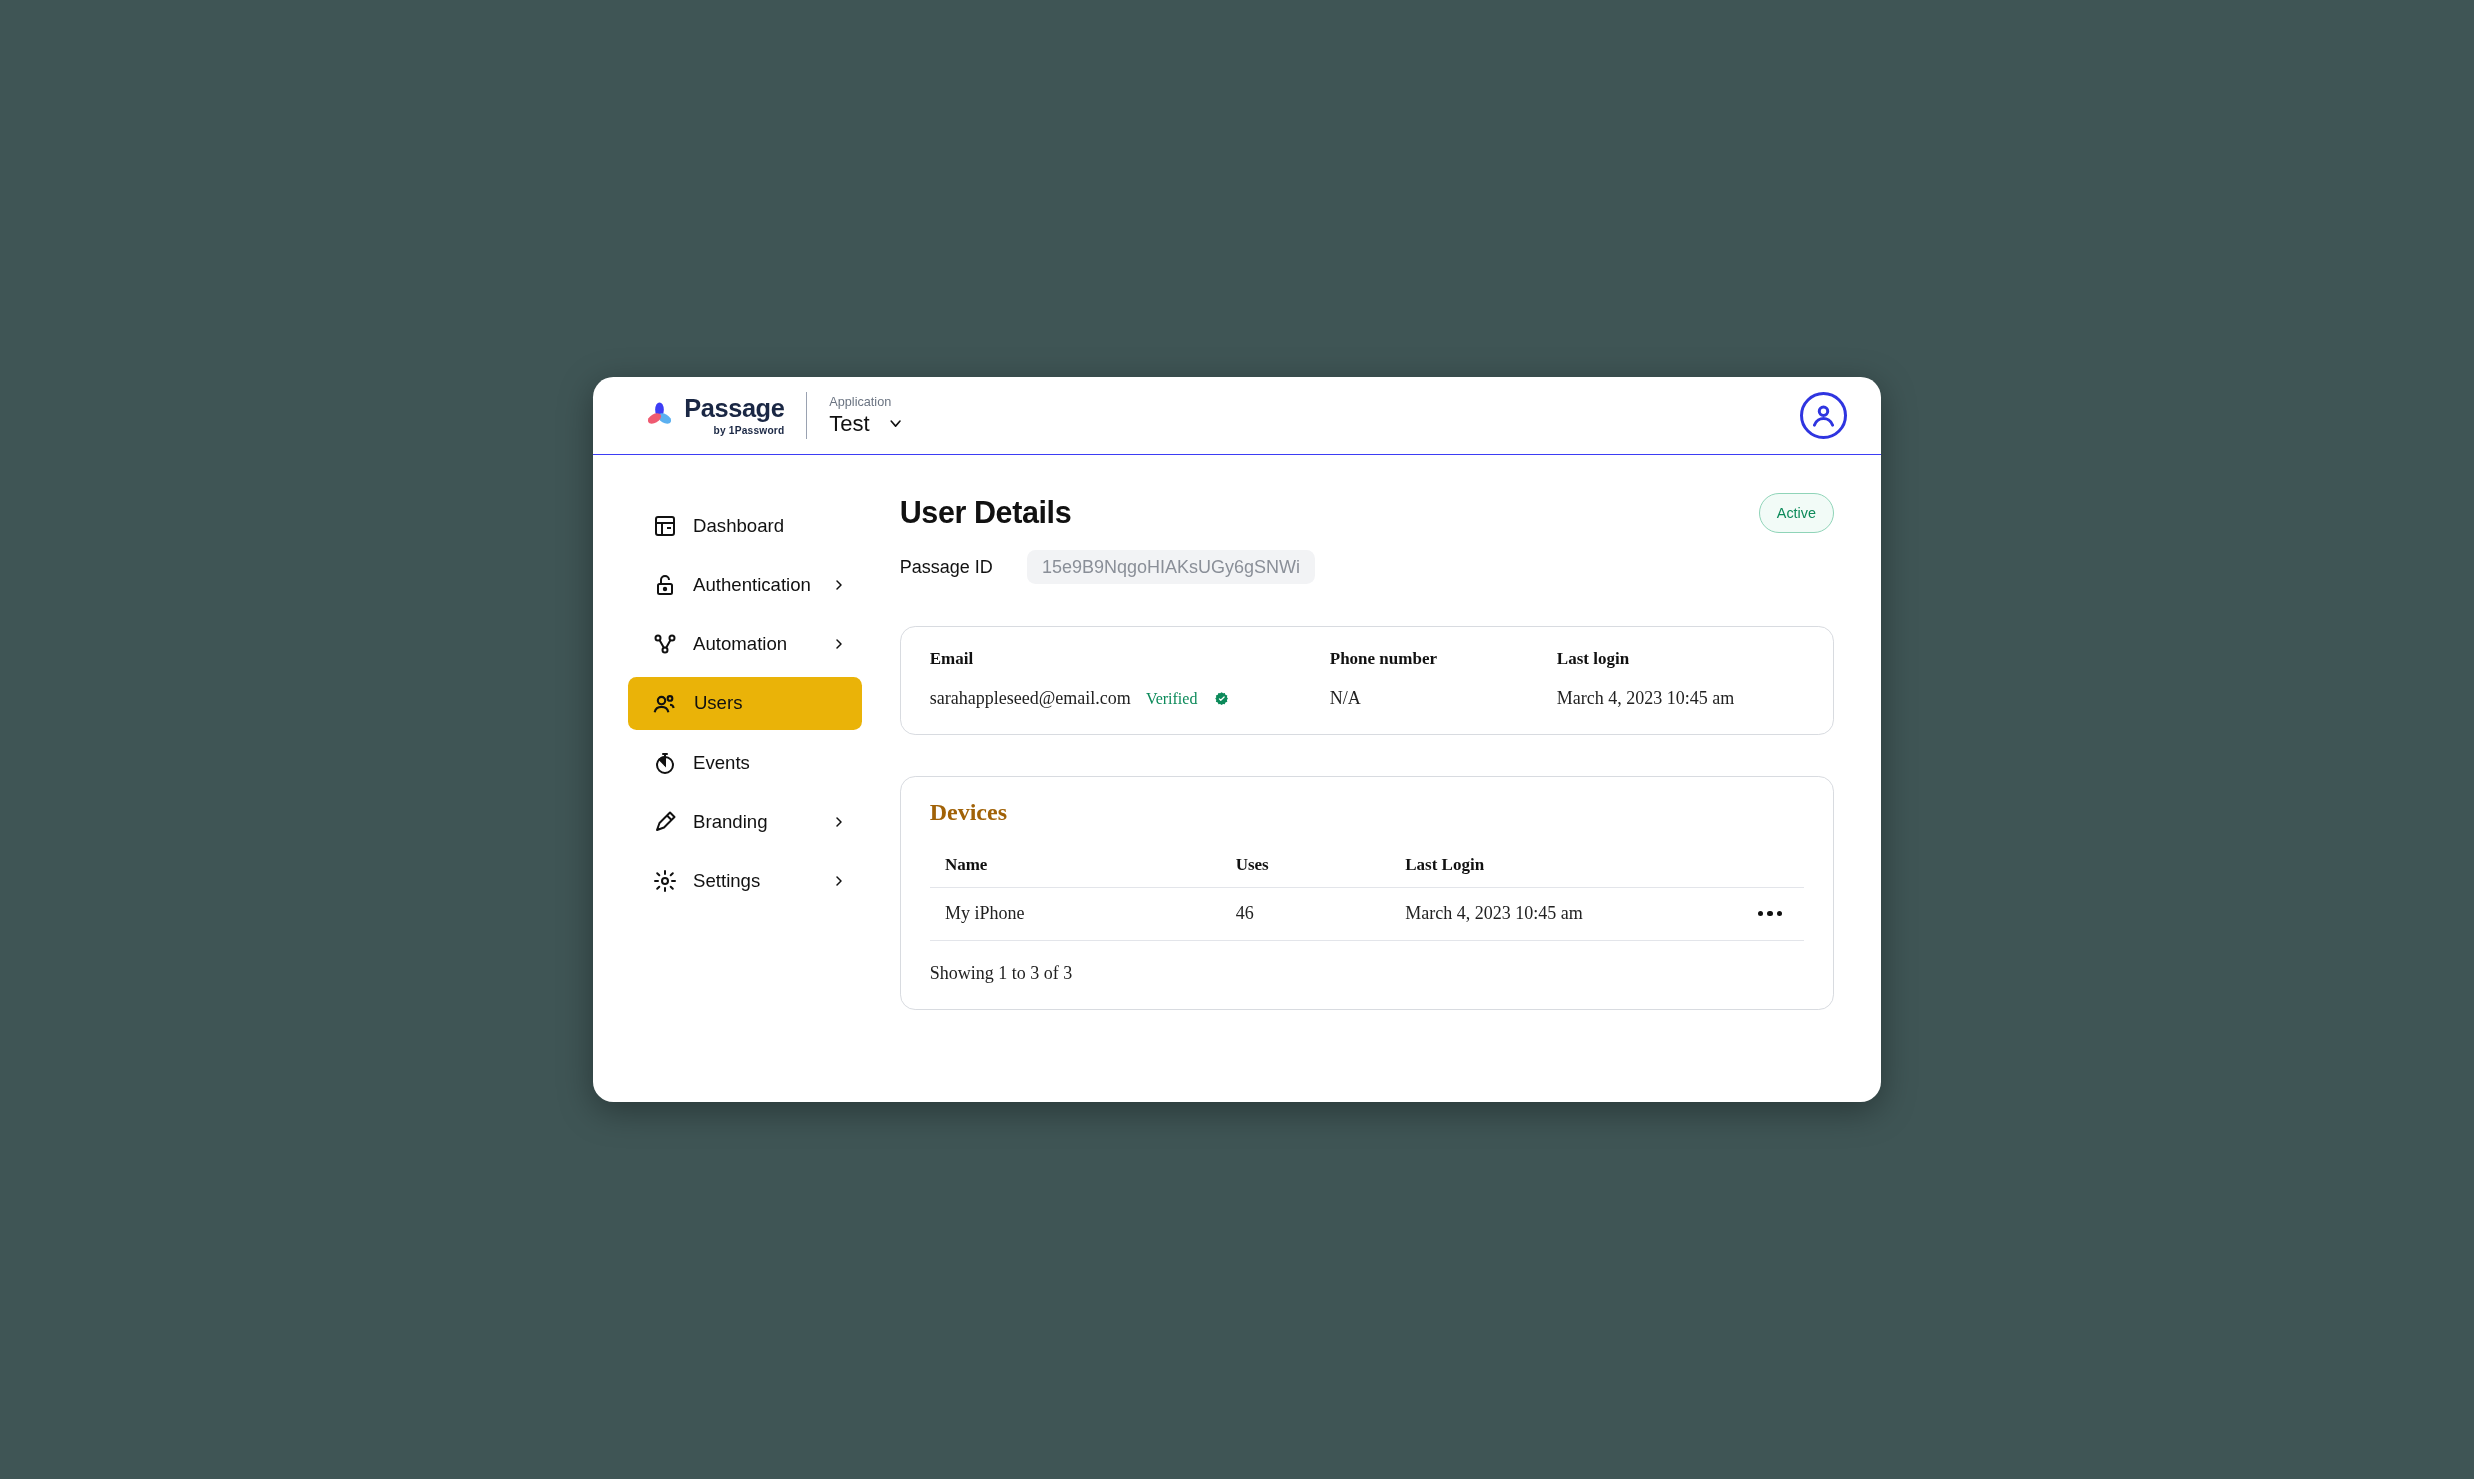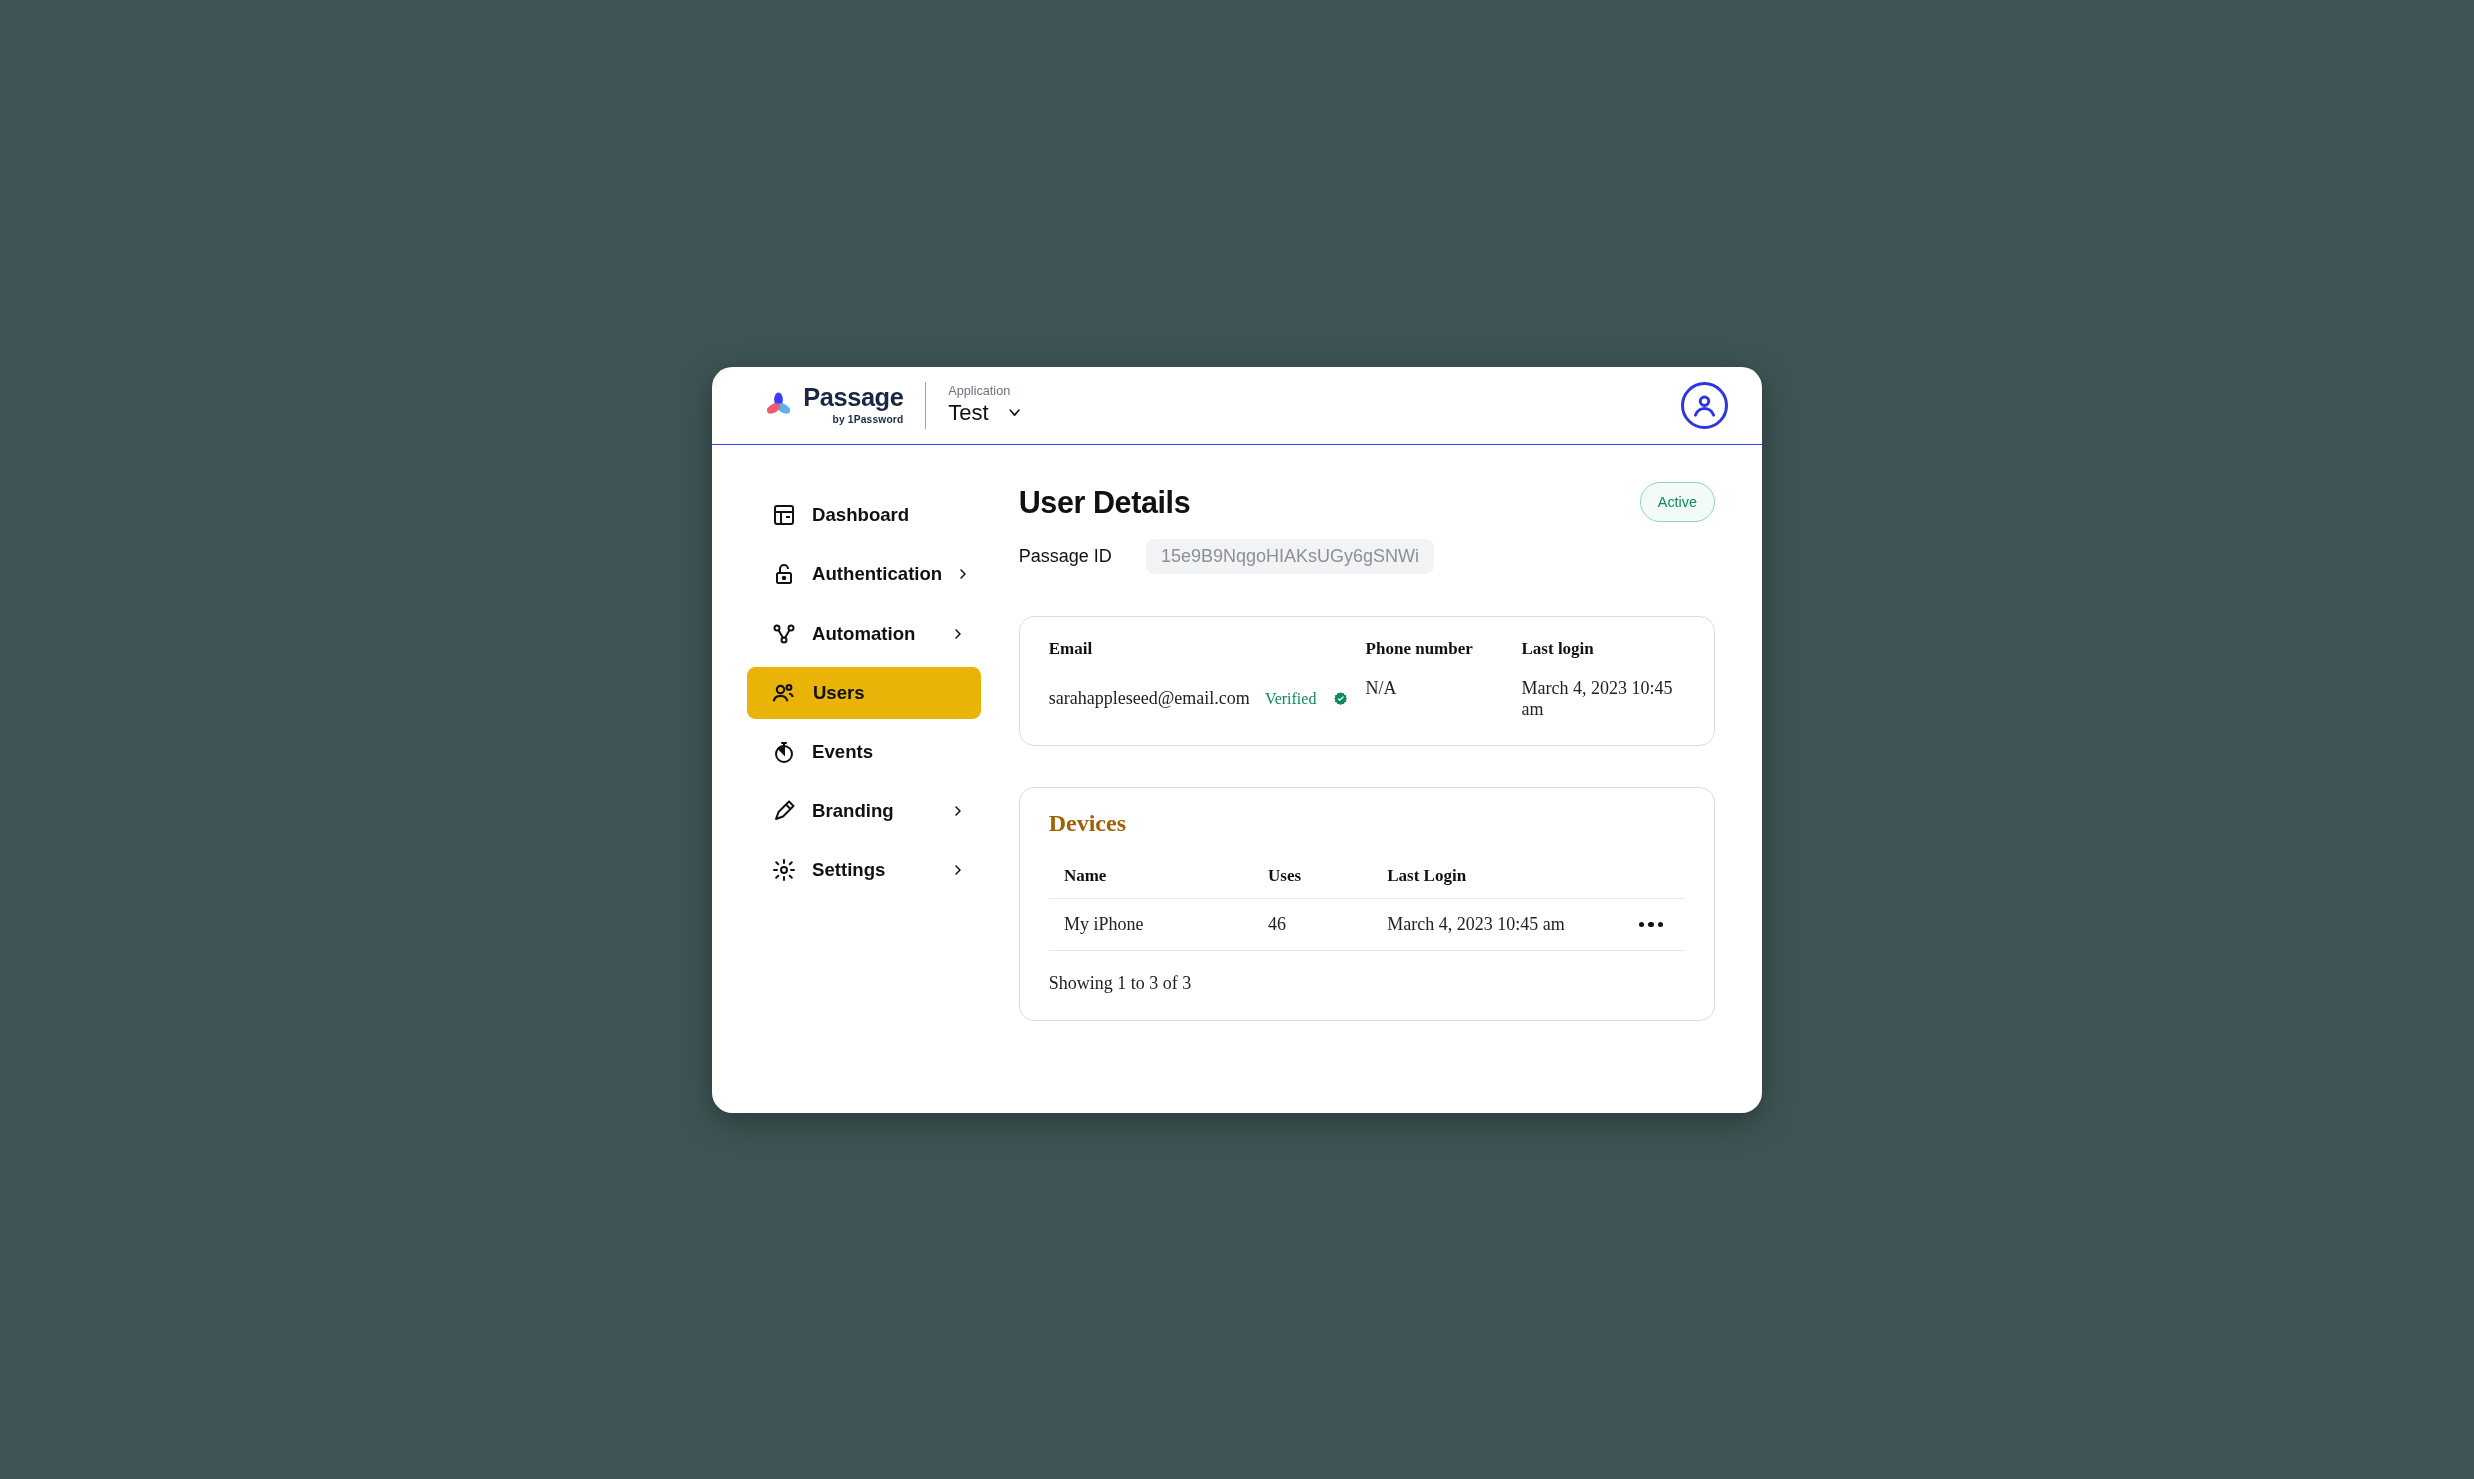--- a/index.html
+++ b/index.html
@@ -6,21 +6,21 @@
     body {
       font-family: -apple-system, BlinkMacSystemFont, "Segoe UI", Helvetica, Arial, sans-serif;
       background: #3f5555;
       display: flex;
       align-items: center;
       justify-content: center;
       min-height: 100vh;
       padding: 17px;
     }
     .app-window {
-      width: 1050px;
+      width: 1288px;
       background: #fff;
       border-radius: 20.3px;
       box-shadow: 0 8.5px 34px rgba(0,0,0,0.35);
       overflow: hidden;
     }
 
     
     .topbar {
       display: flex;
       align-items: center;
@@ -48,21 +48,21 @@
       display:flex; align-items:center; justify-content:center;
     }
 
     
     .body { display: flex; padding: 34px 47px 51px 15.2px; gap: 13.5px; }
 
     .sidebar { width: 254px; display: flex; flex-direction: column; gap: 6.8px; padding-left: 20.3px; padding-top: 10.2px;}
     .nav-item {
       display: flex; align-items: center; gap: 15.2px;
       padding: 13.5px 17px 13.5px 24px; border-radius: 8.5px;
-      font-size: 18.6px; color: #111; font-weight: 700;
+      font-size: 18.6px; color: #111; font-weight: 400;
       cursor: pointer; position: relative;
     }
     .nav-item.active { background: #eab308; gap: 16px; }
     .nav-item .ico { width: 25.4px; height: 25.4px; display:flex; align-items:center; justify-content:center; flex-shrink:0; }
     .nav-item .expand { margin-left: auto; width: 12px; height: 12px; }
 
     .main { flex: 1; padding-left: 24px; padding-top: 3.4px; }
 
     .title-row { display:flex; align-items:center; gap: 24px; margin-bottom: 17px; justify-content: space-between; }
     .page-title { font-size: 30.5px; font-weight: 700; color: #111; letter-spacing: -0.4px; }

